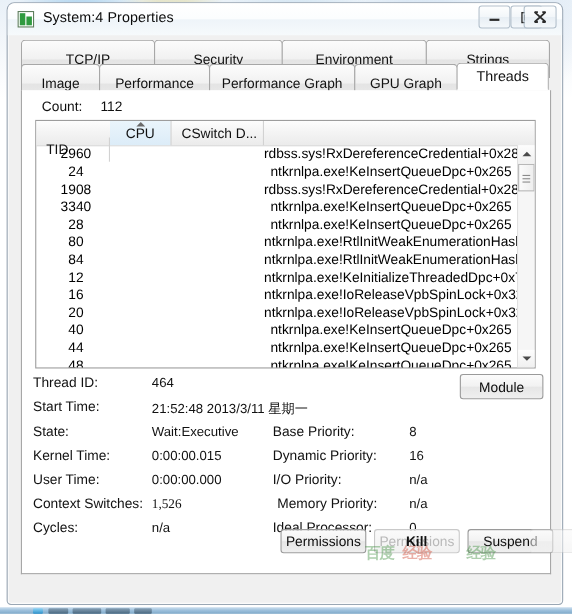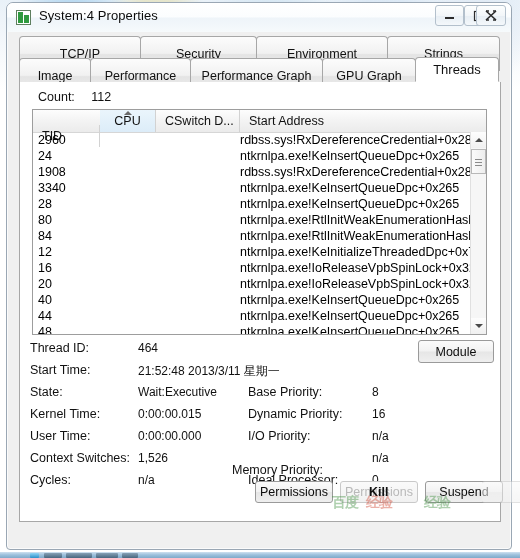--- a/index.html
+++ b/index.html
@@ -59,20 +59,21 @@
     position: absolute;
     left: 6px;
     top: 2px;
     width: 506px;
     height: 548px;
     border: 1px solid #9aa7b4;
     border-radius: 7px 7px 4px 4px;
     background: #f0f0f0;
     box-sizing: border-box;
     box-shadow: 0 0 0 1px rgba(255,255,255,0.75) inset;
+    text-align: center;
   }
 
   
   #titlebar {
     position: relative;
     height: 29px;
     border-radius: 6px 6px 0 0;
     background: linear-gradient(180deg, #ffffff 0%, #fbfdfe 48%, #eef4f9 52%, #f6fafc 100%);
   }
   #title-icon {
@@ -458,23 +459,20 @@
       <div id="list-header">
         <div class="col-head" style="width:67px;margin-top:15px;">
           <span>TID</span>
         </div>
         <div class="col-head sorted" style="width:56px;">
           <span class="sort-caret"></span>
           <span>CPU</span>
         </div>
         <div class="col-head" style="width:84px;">
           <span>CSwitch D...</span>
-        </div>
-        <div class="col-head" style="width:232px;border-right:none;">
-          <span>Start Address</span>
         </div>
       </div>
 
       <div id="rows-clip">
           <div class="row">
             <div class="cell-tid">2960</div>
             <div class="cell-cpu"></div>
             <div class="cell-csw"></div>
             <div class="cell-addr">rdbss.sys!RxDereferenceCredential+0x28</div>
           </div>
@@ -572,30 +570,30 @@
         <div class="dval" style="left: 118px; top: 259px;">464</div>
         <div class="dkey" style="left: 10px; top: 281px;">Start Time:</div>
         <div class="dval" style="left: 118px; top: 281px;">21:52:48   2013/3/11 星期一</div>
         <div class="dkey" style="left: 10px; top: 303px;">State:</div>
         <div class="dval" style="left: 118px; top: 303px;">Wait:Executive</div>
         <div class="dkey" style="left: 10px; top: 325px;">Kernel Time:</div>
         <div class="dval" style="left: 118px; top: 325px;">0:00:00.015</div>
         <div class="dkey" style="left: 10px; top: 347px;">User Time:</div>
         <div class="dval" style="left: 118px; top: 347px;">0:00:00.000</div>
         <div class="dkey" style="left: 10px; top: 369px;">Context Switches:</div>
-        <div class="dval" style="left: 118px; top: 369px;">1,526</div>
+        <div class="dval" style="left: 118px; top: 369px; font-family: Liberation Serif, serif;">1,526</div>
         <div class="dkey" style="left: 10px; top: 391px;">Cycles:</div>
         <div class="dval" style="left: 118px; top: 391px;">n/a</div>
         <div class="dkey" style="left: 228px; top: 303px;">Base Priority:</div>
         <div class="dval" style="left: 352px; top: 303px;">8</div>
         <div class="dkey" style="left: 228px; top: 325px;">Dynamic Priority:</div>
         <div class="dval" style="left: 352px; top: 325px;">16</div>
         <div class="dkey" style="left: 228px; top: 347px;">I/O Priority:</div>
         <div class="dval" style="left: 352px; top: 347px;">n/a</div>
-        <div class="dkey" style="left: 212px; top: 369px; margin-top: 12px;">Memory Priority:</div>
+        <div class="dkey" style="left: 232px; top: 369px;">Memory Priority:</div>
         <div class="dval" style="left: 352px; top: 369px;">n/a</div>
         <div class="dkey" style="left: 228px; top: 391px;">Ideal Processor:</div>
         <div class="dval" style="left: 352px; top: 391px;">0</div>
       </div>
 
     <div class="btn" style="left:398px;top:258px;width:76px;height:23px;">
       <span>Module</span>
     </div>
 
     <div class="btn" style="left:235px;top:399px;width:78px;height:22px;">

